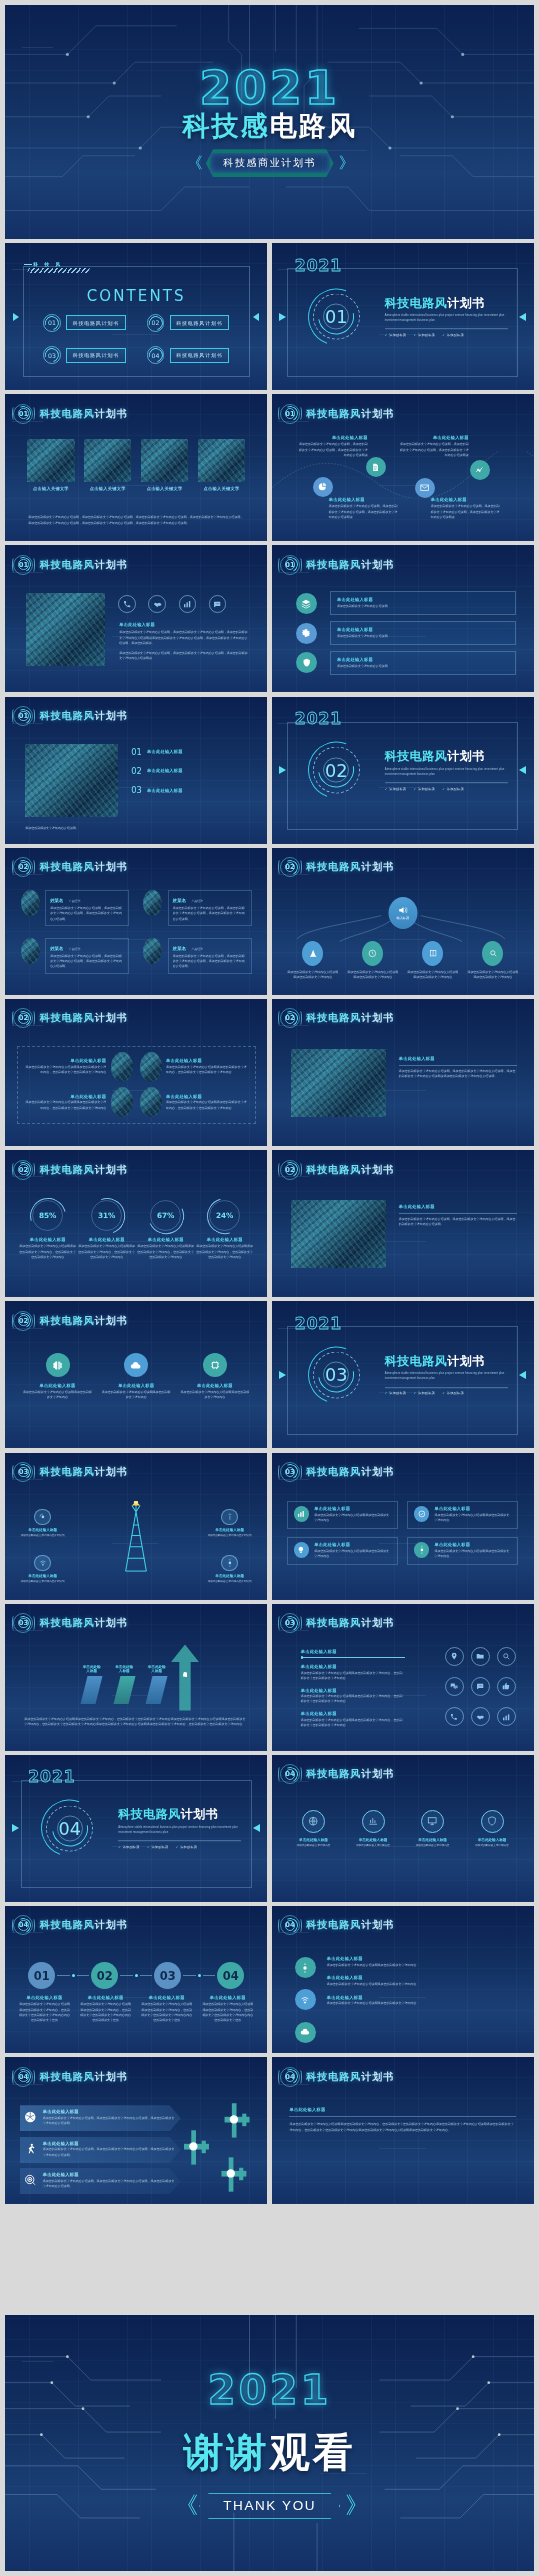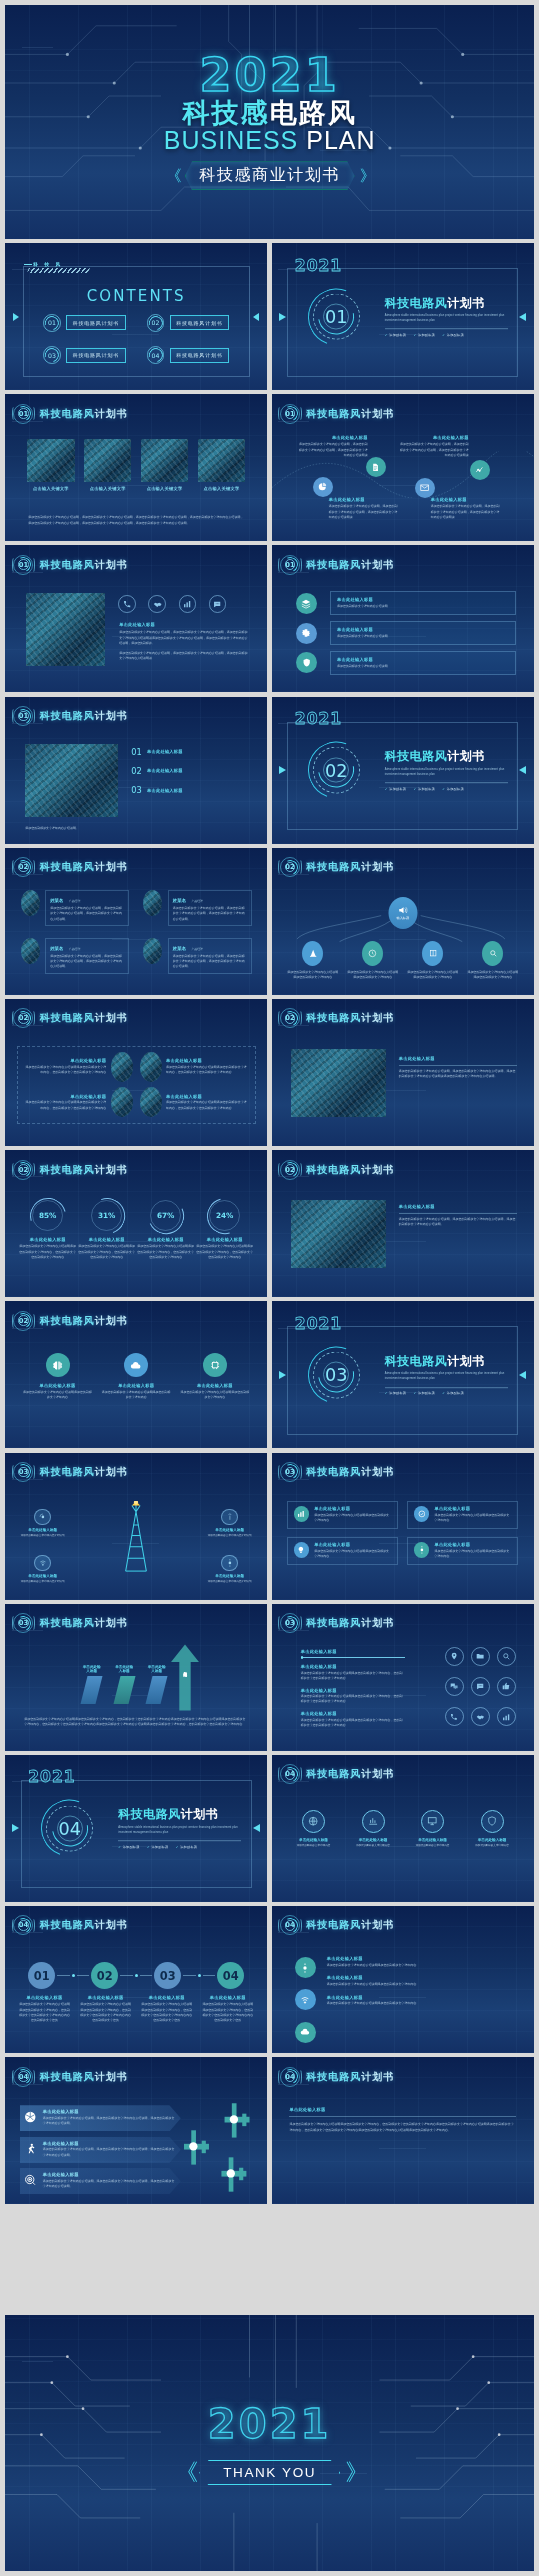--- a/index.html
+++ b/index.html
@@ -61,21 +61,21 @@
     font-size:25px; font-weight:400; letter-spacing:1px; line-height:1.05;
     margin-top:-1px; text-shadow:0 1.6px 4.2px rgba(0,0,0,.45);
     font-family:"Liberation Sans", sans-serif;
   }
   .hero-badge{
     margin-top:8.3px; position:relative;
     display:flex; align-items:center; gap:5.2px;
   }
   .chev{ color:#44dcf0; font-size:15.6px; line-height:1; font-weight:300; letter-spacing:-2.1px;}
   .badge-box{
-    border:1px solid #0f766e; color:#fff; font-size:16px; letter-spacing:1.6px;
+    border:4px solid #0f766e; color:#fff; font-size:10px; letter-spacing:1.6px;
     padding:3.1px 13.5px; position:relative; font-weight:500;
     clip-path: polygon(7.3px 0, calc(100% - 7.3px) 0, 100% 50%, calc(100% - 7.3px) 100%, 7.3px 100%, 0 50%);
     box-shadow:0 0 7.3px rgba(68,220,240,.35) inset;
   }
 
   
   #grid{
     position:absolute; left:5.2px; top:243px; width:529px;
     display:grid; grid-template-columns:1fr 1fr; gap:4.2px 4.2px;
   }
@@ -283,24 +283,20 @@
             <circle cx="740" cy="275" r="3"></circle>
         </g>
       </svg>
     </div>
   </div>
   <div class="hero-inner">
     <div class="year-outline">2021</div>
     <div class="hero-cn">
       <span class="cyan">科技感</span><span class="white">电路风</span>
     </div>
-    <div class="hero-en">
-      <span class="cyan">BUSINESS</span>
-      <span class="white">PLAN</span>
-    </div>
     <div class="hero-badge">
       <span class="chev">《</span>
       <span class="badge-box">科技感商业计划书</span>
       <span class="chev">》</span>
     </div>
   </div>
 </section>
 
 <div id="grid">
 
@@ -1570,20 +1566,23 @@
           <circle cx="900" cy="80" r="2.6"></circle>
             <circle cx="930" cy="130" r="2.6"></circle>
           <circle cx="870" cy="180" r="2.6"></circle>
             <circle cx="950" cy="230" r="2.6"></circle>
         </g>
       </svg>
     </div>
   </div>
   <div class="fin-inner">
     <div class="fin-year">2021</div>
+    <div class="fin-cn">
+      <span class="cyan">谢谢</span><span class="white">观看</span>
+    </div>
     <div class="fin-badge">
       <span class="fin-chev">《</span>
       <span class="fin-box">THANK YOU</span>
       <span class="fin-chev">》</span>
     </div>
   </div>
 </section>
 
 
 </body></html>

